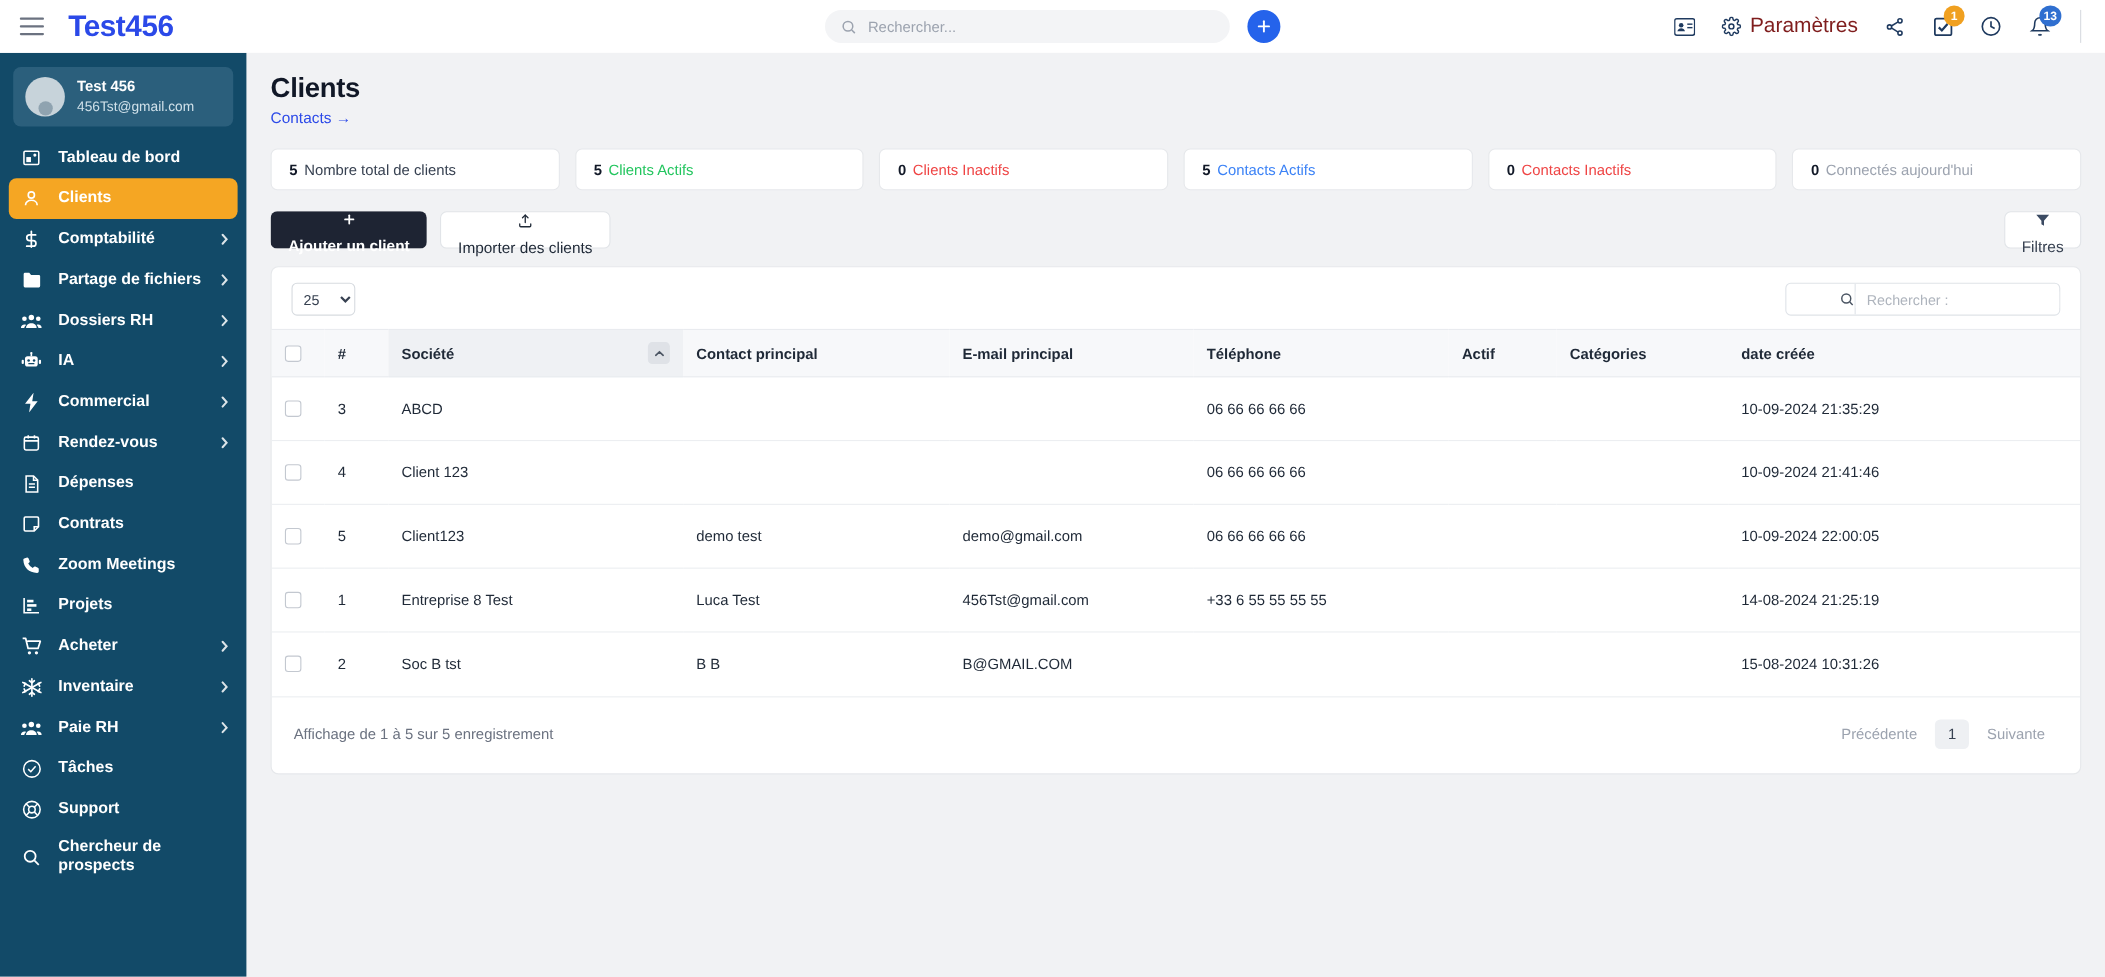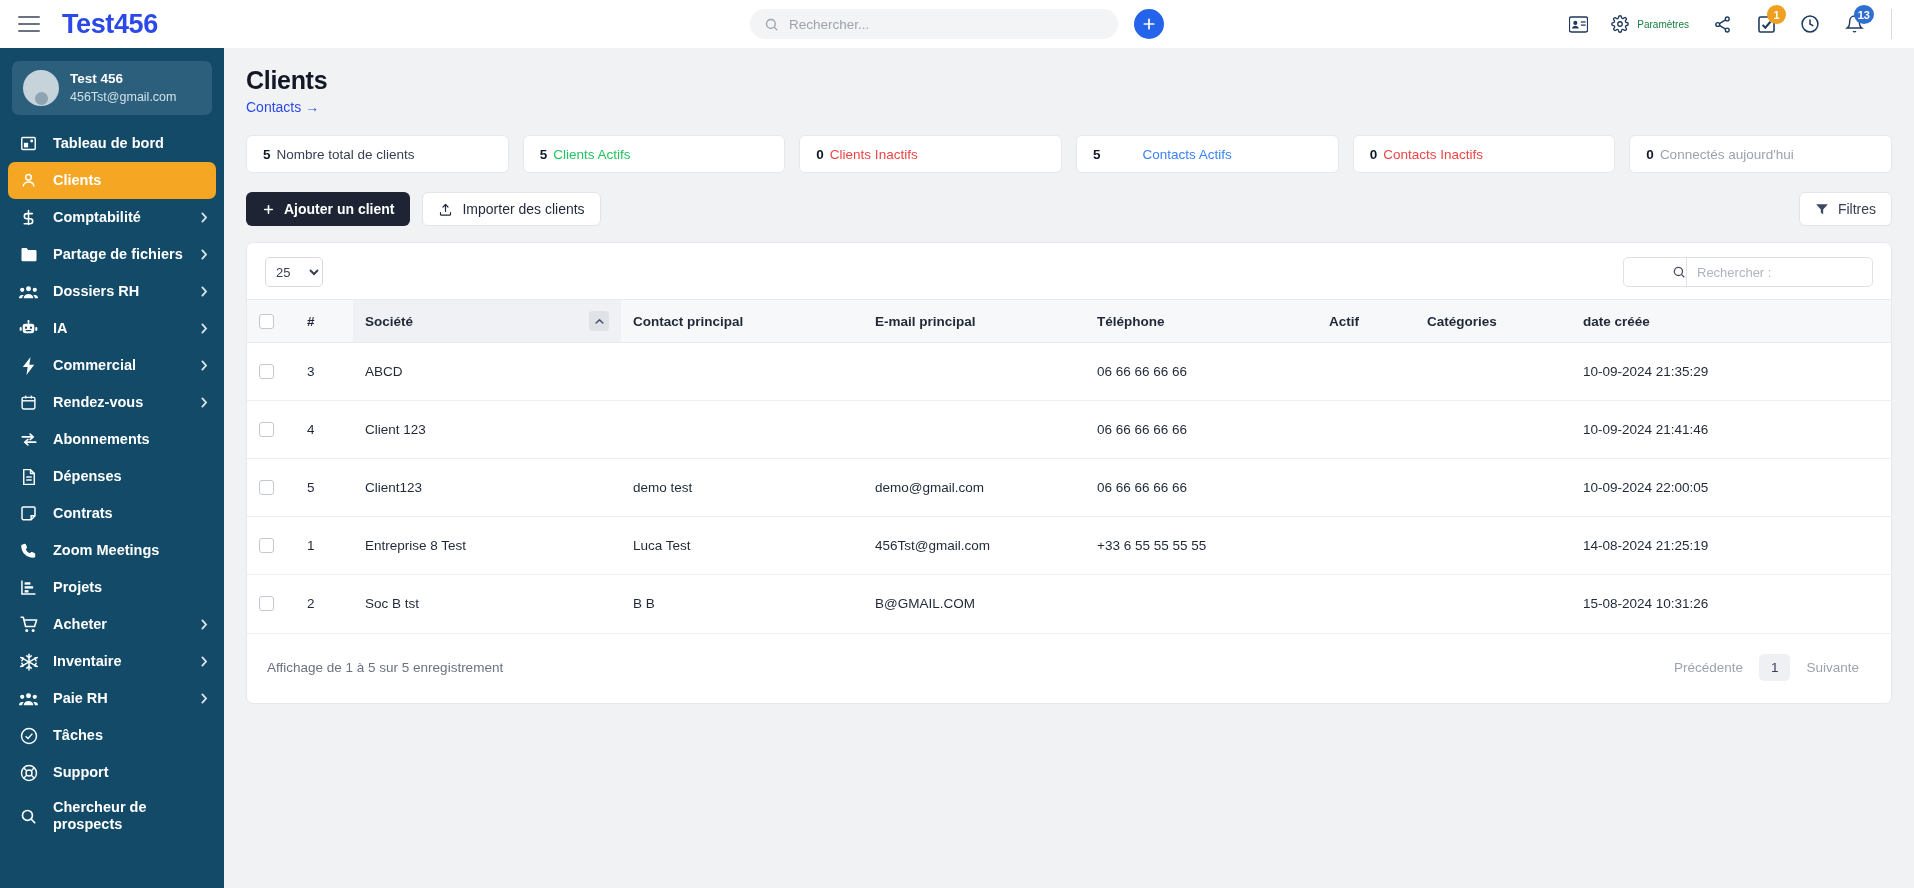--- a/index.html
+++ b/index.html
@@ -38,22 +38,22 @@
   .global-search input::placeholder { color: #9ca3af; }
   .plus-btn {
     width: 30px; height: 30px; border-radius: 50%; background: #2563eb;
     display: flex; align-items: center; justify-content: center;
     color: #fff; cursor: pointer; flex: 0 0 30px;
   }
 
   .topbar-right { margin-left: auto; display: flex; align-items: center; gap: 22px; }
   .ic { width: 22px; height: 22px; display: flex; align-items: center;
         justify-content: center; color: #1f3a5f; cursor: pointer; position: relative; }
-  .settings-link { display: flex; align-items: center; gap: 8px; color: #15803d;
-        font-size: 10px; cursor: pointer; }
+  .settings-link { display: flex; align-items: center; gap: 8px; color: #7f1d1d;
+        font-size: 19px; cursor: pointer; }
   .badge {
     position: absolute; top: -8px; right: -9px;
     min-width: 19px; height: 19px; border-radius: 50%;
     font-size: 11px; font-weight: bold; color: #fff;
     display: flex; align-items: center; justify-content: center;
     padding: 0 4px;
   }
   .badge.orange { background: #f0a020; }
   .badge.blue   { background: #2f6fd0; }
   .topbar-divider { width: 1px; height: 30px; background: #d8dbe0; margin-left: 4px; }
@@ -108,29 +108,30 @@
   .stats-row { display: flex; gap: 14px; margin-top: 20px; }
   .stat-card {
     flex: 1; background: #ffffff; border: 1px solid #e6e8eb; border-radius: 6px;
     height: 38px; display: flex; align-items: center; padding: 0 16px; gap: 6px;
     font-size: 13.5px;
   }
   .stat-num { font-weight: bold; color: #111827; }
   .stat-label.grey  { color: #374151; }
   .stat-label.green { color: #22c55e; }
   .stat-label.red   { color: #ef4444; }
-  .stat-label.blue  { color: #3b82f6; margin-left: 36px; }
+  .stat-label.blue  { color: #3b82f6; }
   .stat-label.muted { color: #9ca3af; }
 
   .action-row { display: flex; align-items: center; margin-top: 19px; }
   .btn {
     display: inline-flex; align-items: center; gap: 9px;
     height: 34px; padding: 0 15px; border-radius: 6px;
     font-size: 14px; cursor: pointer; border: 1px solid transparent;
     font-family: "Liberation Sans", sans-serif;
+    flex-direction: column;
   }
   .btn-dark { background: #1e2433; color: #ffffff; font-weight: bold; }
   .btn-white { background: #ffffff; color: #1f2937; border-color: #e1e4e8; margin-left: 12px; }
   .btn-filter { background: #ffffff; color: #374151; border-color: #e1e4e8; margin-left: auto; }
 
   .panel {
     background: #ffffff; border: 1px solid #e6e8eb; border-radius: 7px;
     margin-top: 16px;
   }
   .panel-toolbar { display: flex; align-items: center; padding: 14px 18px 12px 18px; }
@@ -409,31 +410,20 @@
               <line x1="8" y1="2.3" x2="8" y2="6.4"></line>
               <line x1="16" y1="2.3" x2="16" y2="6.4"></line>
             </svg>
           </span>
           <span class="nav-label">Rendez-vous</span>
           <span class="chev">
             <svg width="8" height="11" viewBox="0 0 8 12" fill="none" stroke="#fff" stroke-width="2" stroke-linecap="round">
               <polyline points="2.2,1.5 6.2,6 2.2,10.5"></polyline>
             </svg>
           </span>
-        </div>
-        <div class="nav-item">
-          <span class="nav-ic">
-            <svg width="18" height="17" viewBox="0 0 24 22" fill="none" stroke="#fff" stroke-width="2.2" stroke-linecap="round">
-              <path d="M3 7.5h13.5"></path>
-              <polyline points="13.5,3.8 17.5,7.5 13.5,11.2"></polyline>
-              <path d="M21 14.5H7.5"></path>
-              <polyline points="10.5,10.8 6.5,14.5 10.5,18.2"></polyline>
-            </svg>
-          </span>
-          <span class="nav-label">Abonnements</span>
         </div>
         <div class="nav-item">
           <span class="nav-ic">
             <svg width="16" height="18" viewBox="0 0 20 24" fill="none" stroke="#fff" stroke-width="1.9">
               <path d="M3 2.2h9l5 5v14.6H3z"></path>
               <polyline points="12,2.2 12,7.4 17,7.4"></polyline>
               <line x1="6.3" y1="12" x2="13.7" y2="12"></line>
               <line x1="6.3" y1="16" x2="13.7" y2="16"></line>
             </svg>
           </span>

